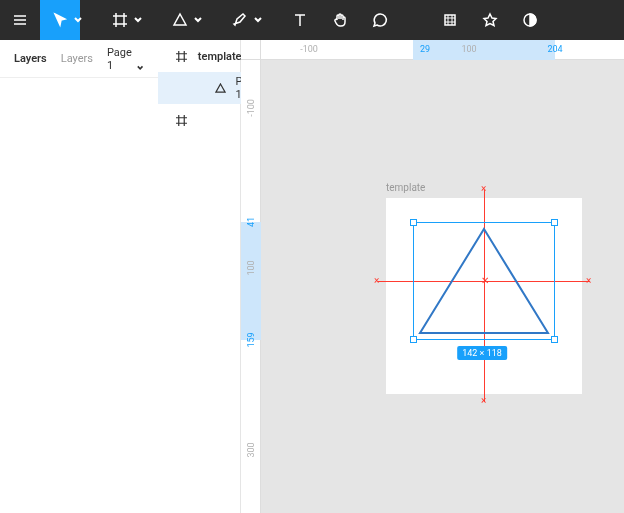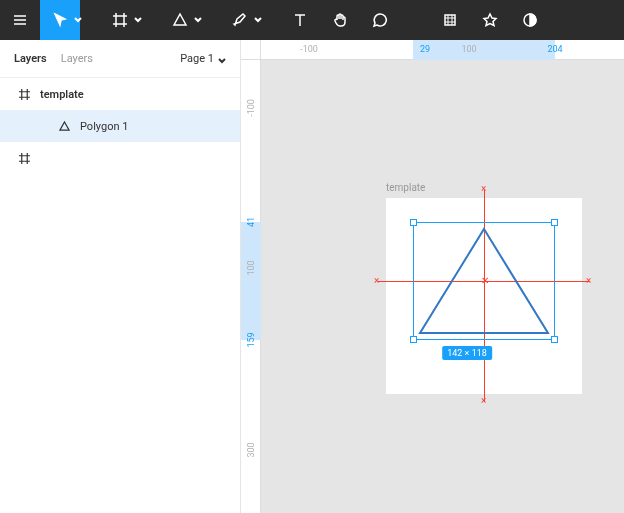--- a/index.html
+++ b/index.html
@@ -5,21 +5,21 @@
 *{box-sizing:border-box;margin:0;padding:0;font-family:-apple-system,BlinkMacSystemFont,"Segoe UI",Roboto,sans-serif}
 body{width:624px;height:513px;overflow:hidden;background:#e5e5e5}
 .toolbar{height:40px;background:#2c2c2c;display:flex;align-items:center}
 .tb-btn{width:40px;height:40px;display:flex;align-items:center;justify-content:center;color:#fff;cursor:pointer}
 .tb-btn.active{background:#18a0fb}
 .tb-btn svg{width:16px;height:16px;fill:none;stroke:#fff;stroke-width:1.5}
 .tb-chevron{width:12px;height:40px;display:flex;align-items:center;justify-content:flex-start;color:#fff;margin-left:-6px}
 .tb-chevron svg{width:8px;height:8px;stroke:#fff;fill:none;stroke-width:2}
 .tb-sp{width:14px}
 .main{display:flex;height:473px}
-.panel{width:241px;background:#fff;border-right:1px solid #e5e5e5;display:flex;flex-direction:column}
+.panel{width:241px;background:#fff;border-right:1px solid #e5e5e5;display:flex;flex-direction:row}
 .panel-hd{display:flex;align-items:center;padding:0 14px;height:38px;font-size:11px;border-bottom:1px solid #eee}
 .tab{margin-right:14px;color:#999;cursor:pointer}
 .tab.active{color:#333;font-weight:600}
 .page-sel{margin-left:auto;color:#333;display:flex;align-items:flex-end;gap:4px;cursor:pointer}
 .page-sel svg{width:8px;height:8px;stroke:#333;fill:none;stroke-width:2}
 .layer{display:flex;align-items:center;height:32px;font-size:11px;color:#333;cursor:pointer}
 .layer .ic{width:16px;display:flex;justify-content:center;margin-right:8px}
 .layer.d0{padding-left:16px}
 .layer.d1{padding-left:56px}
 .layer.sel{background:#e4f0fb}
@@ -207,16 +207,16 @@
         <span class="gmark" style="left:220px;top:216px">✕</span>
         <svg class="triangle" style="left:157px;top:167px;width:132px;height:108px" viewBox="0 0 132 108">
           <path d="M66 2 L130 106 L2 106 Z" fill="none" stroke="#3178c6" stroke-width="2"></path>
         </svg>
         <div class="bbox" style="left:152px;top:162px;width:142px;height:118px">
           <div class="handle tl"></div>
           <div class="handle tr"></div>
           <div class="handle bl"></div>
           <div class="handle br"></div>
         </div>
-        <div class="dims" style="left:206px;top:286px">142 × 118</div>
+        <div class="dims" style="left:221px;top:286px">142 × 118</div>
       </div>
   </div>
 </div>
 
 </body></html>

